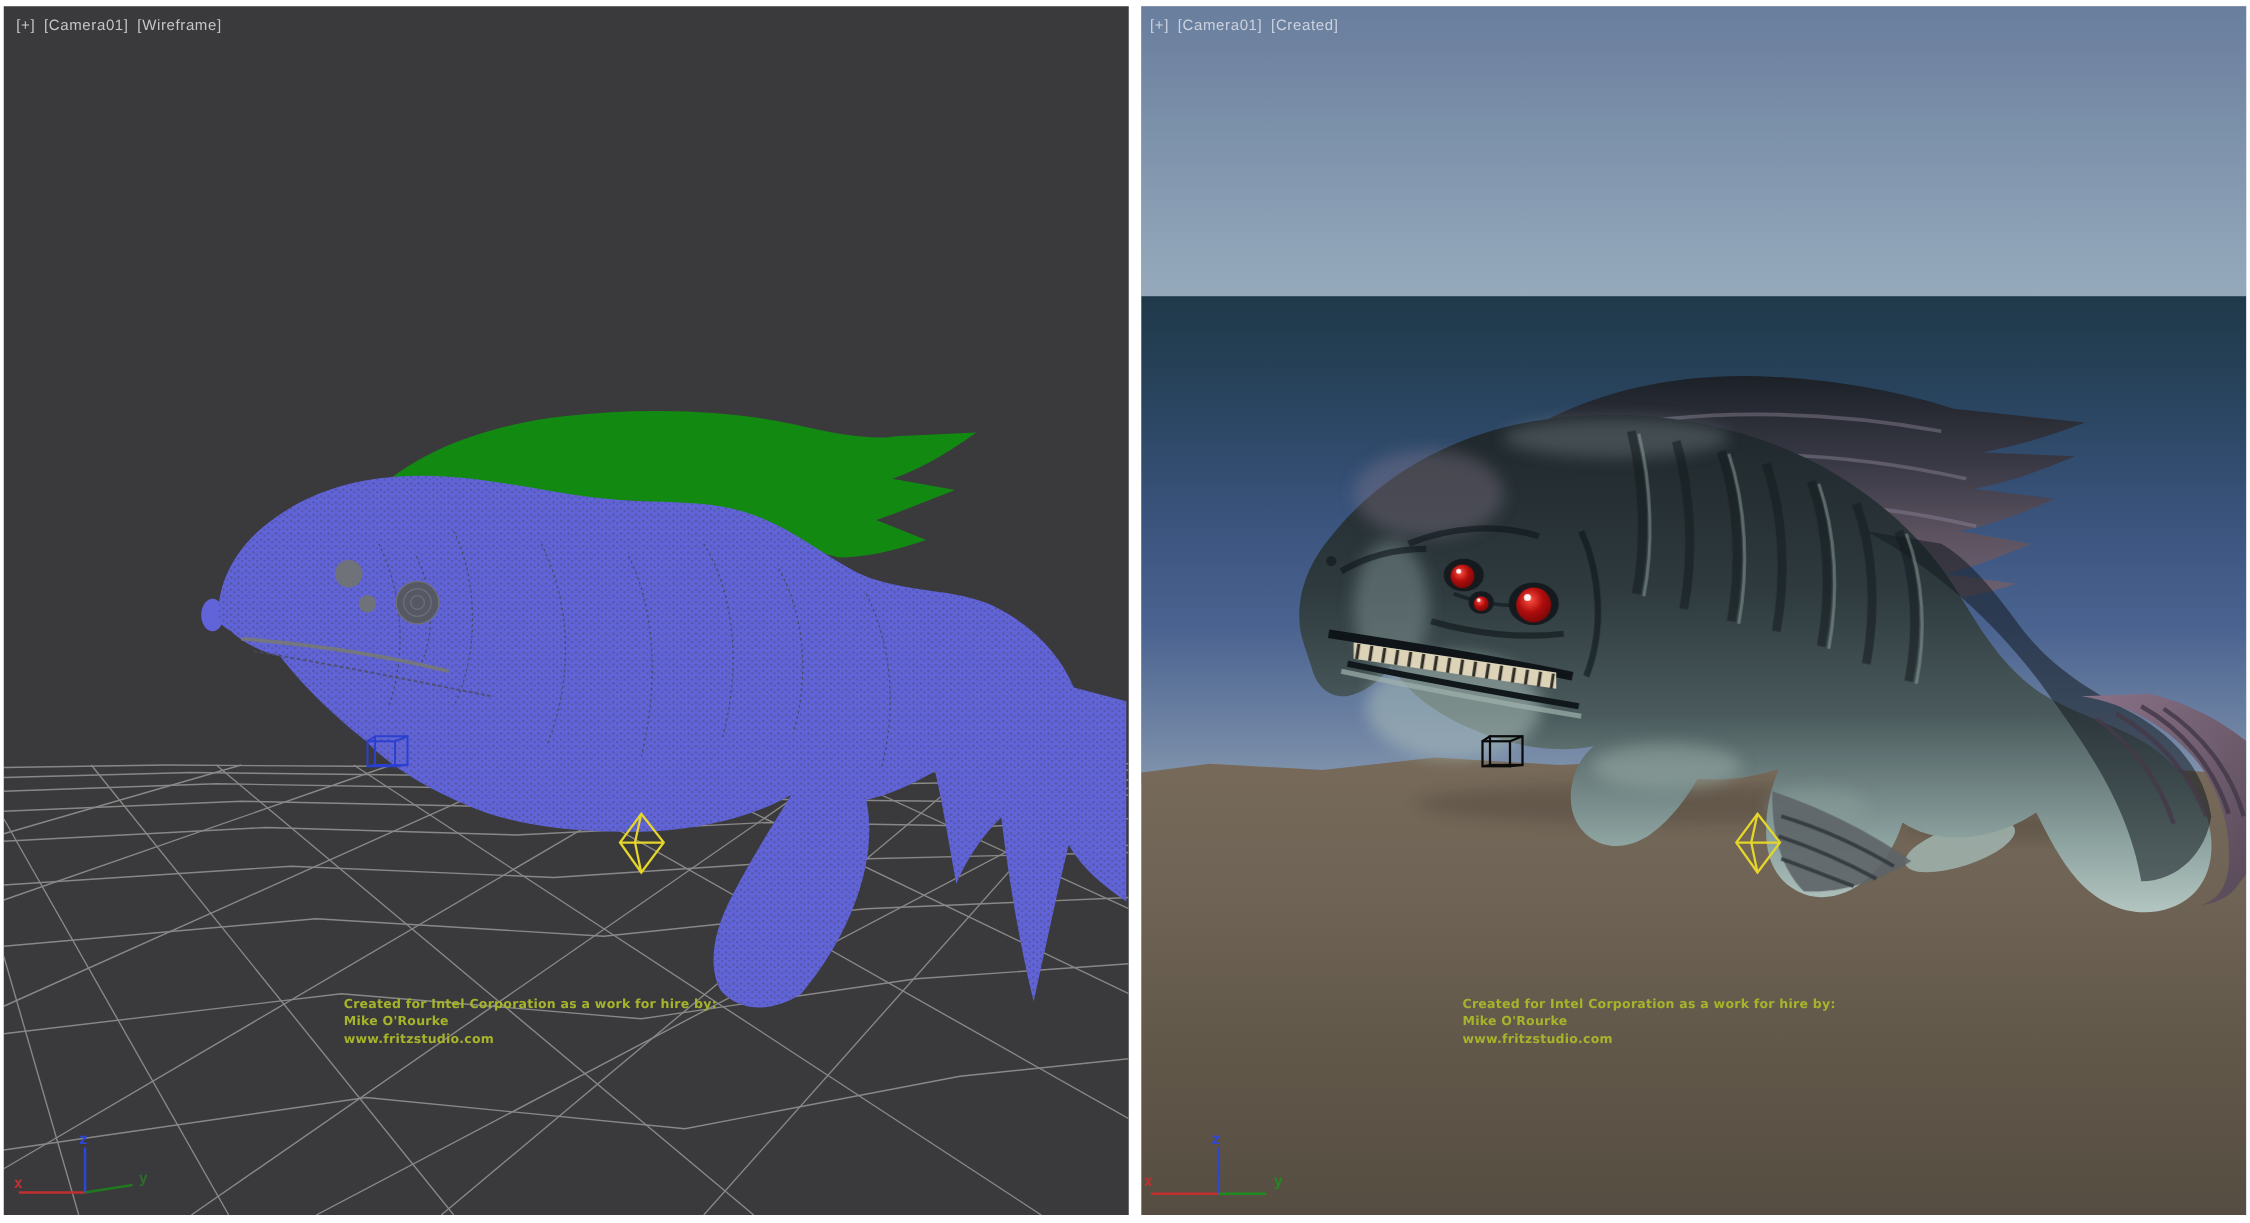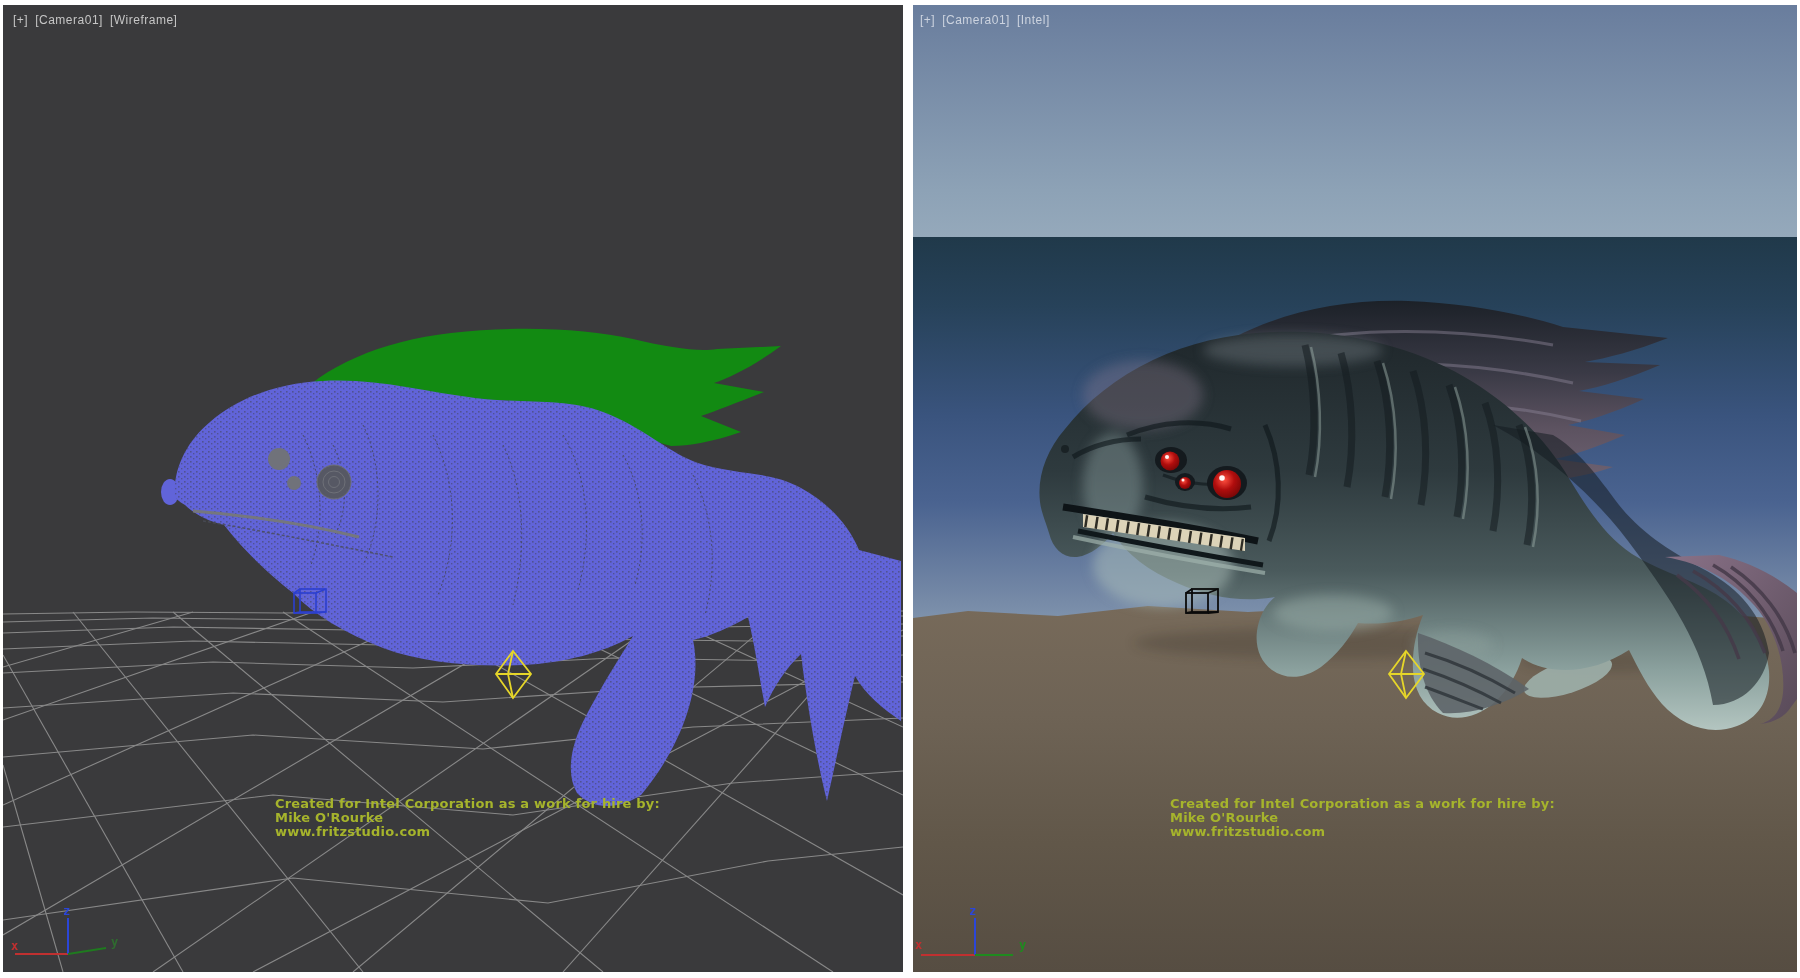--- a/index.html
+++ b/index.html
@@ -10,21 +10,21 @@
   .vp-right{left:913px;width:884px;background:#8296ae;}
   .sky-upper{position:absolute;left:0;top:0;width:100%;height:232px;
              background:linear-gradient(180deg,#697d9d 0%,#8da2b6 80%,#95a9bb 100%);}
   .sky-lower{position:absolute;left:0;top:232px;width:100%;height:390px;
              background:linear-gradient(180deg,#20394a 0%,#27425a 18%,#3a547e 46%,#4a6390 68%,#7488a6 92%,#8296ae 100%);}
   svg.scene{position:absolute;left:0;top:0;width:100%;height:100%;}
   .vp-label{position:absolute;top:8px;left:10px;font-size:12px;letter-spacing:.5px;
             color:#c6c6c6;display:flex;gap:7px;cursor:pointer;z-index:5;user-select:none;}
   .vp-right .vp-label{color:#ccd3df;left:7px;}
   .watermark{position:absolute;font-family:"DejaVu Sans",sans-serif;font-weight:bold;
-             font-size:13px;line-height:14px;color:#a6b42c;letter-spacing:.2px;z-index:4;}
+             font-size:10px;line-height:14px;color:#a6b42c;letter-spacing:.2px;z-index:4;}
   .vp-left .watermark{left:272px;top:792px;}
   .vp-right .watermark{left:257px;top:792px;}
 </style>
 </head>
 <body>
 
 <div class="app">
 
   <div class="viewport vp-left">
 
@@ -153,21 +153,21 @@
     </div>
   </div>
 
   <div class="viewport vp-right">
     <div class="sky-upper"></div>
     <div class="sky-lower"></div>
 
     <div class="vp-label">
       <span>[+]</span>
       <span>[Camera01]</span>
-      <span>[Intel]</span>
+      <span>[Created]</span>
     </div>
 
     <svg class="scene" viewBox="0 0 884 967">
       <defs>
         <linearGradient id="groundGrad" x1="0" y1="0" x2="0" y2="1">
           <stop offset="0" stop-color="#776a5a"></stop>
             <stop offset=".3" stop-color="#6e6355"></stop>
           <stop offset=".65" stop-color="#615749"></stop>
             <stop offset="1" stop-color="#564d42"></stop>
         </linearGradient>

